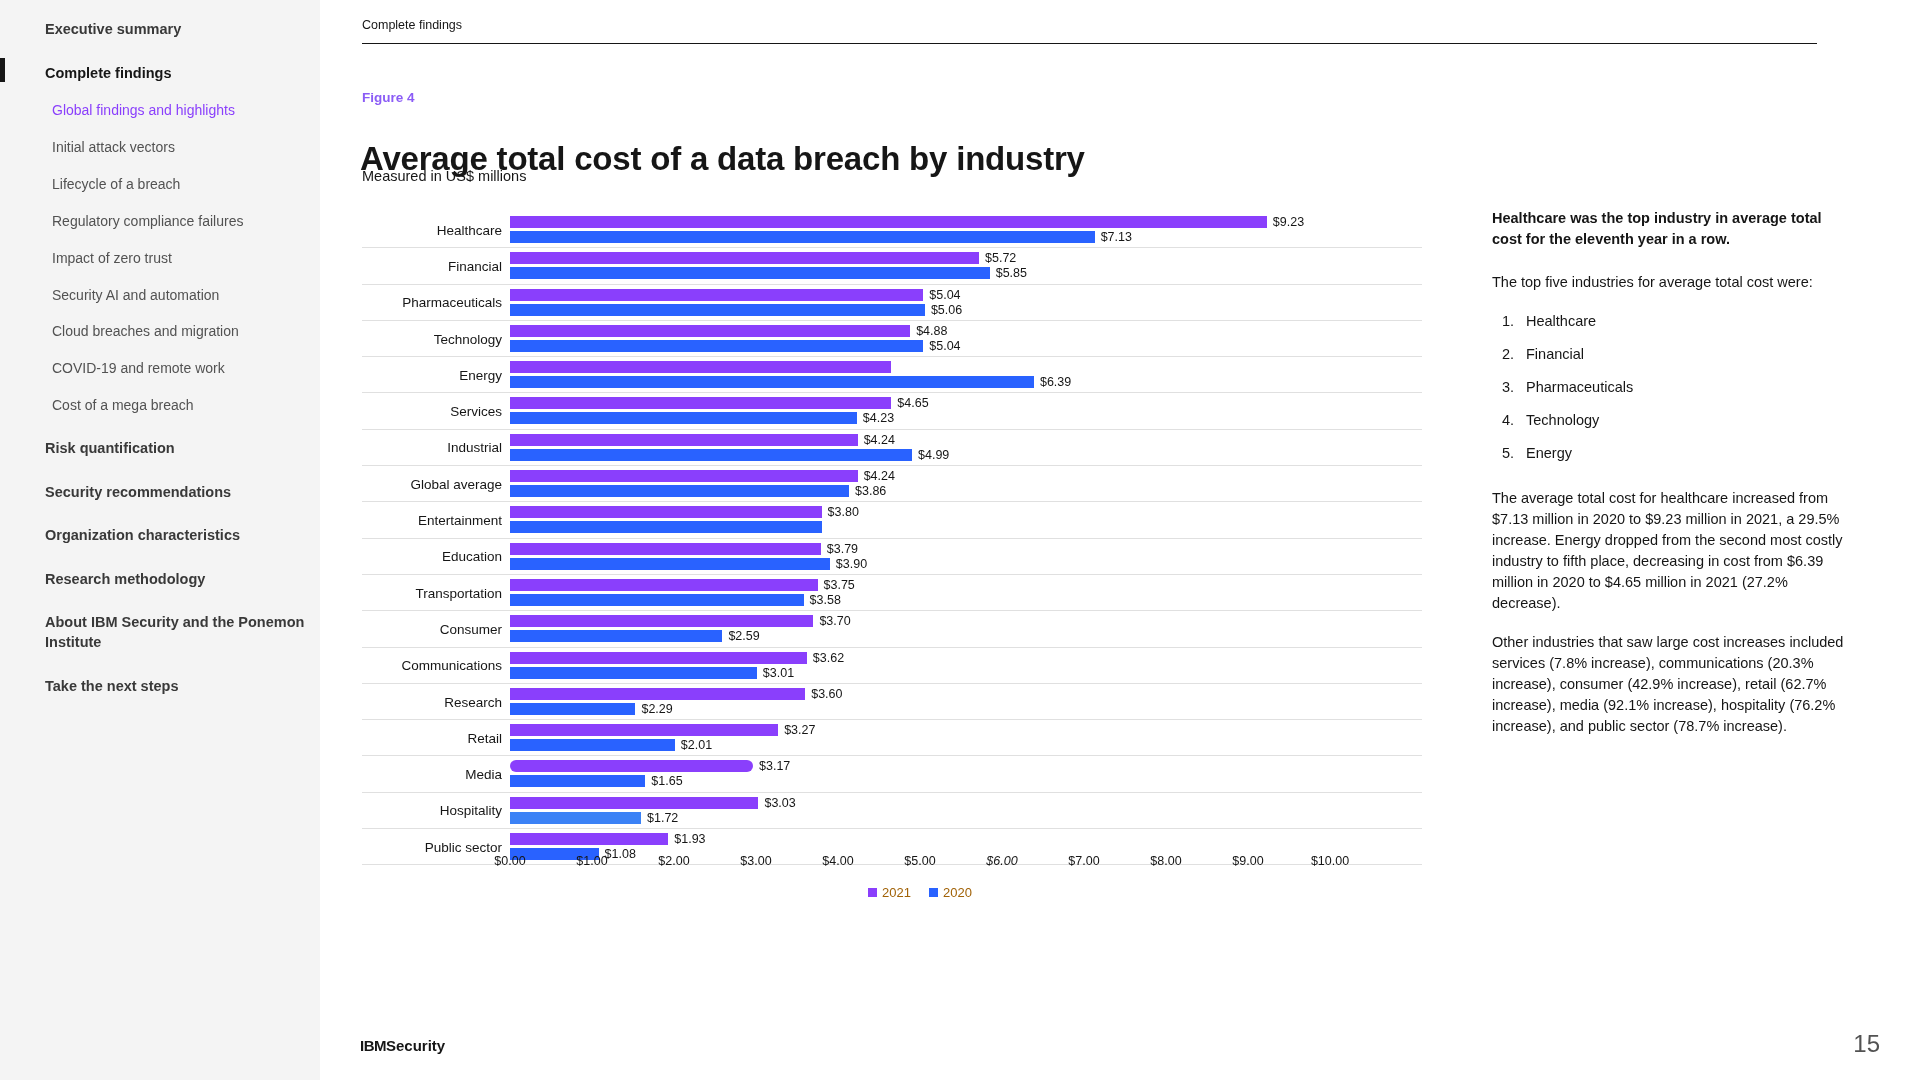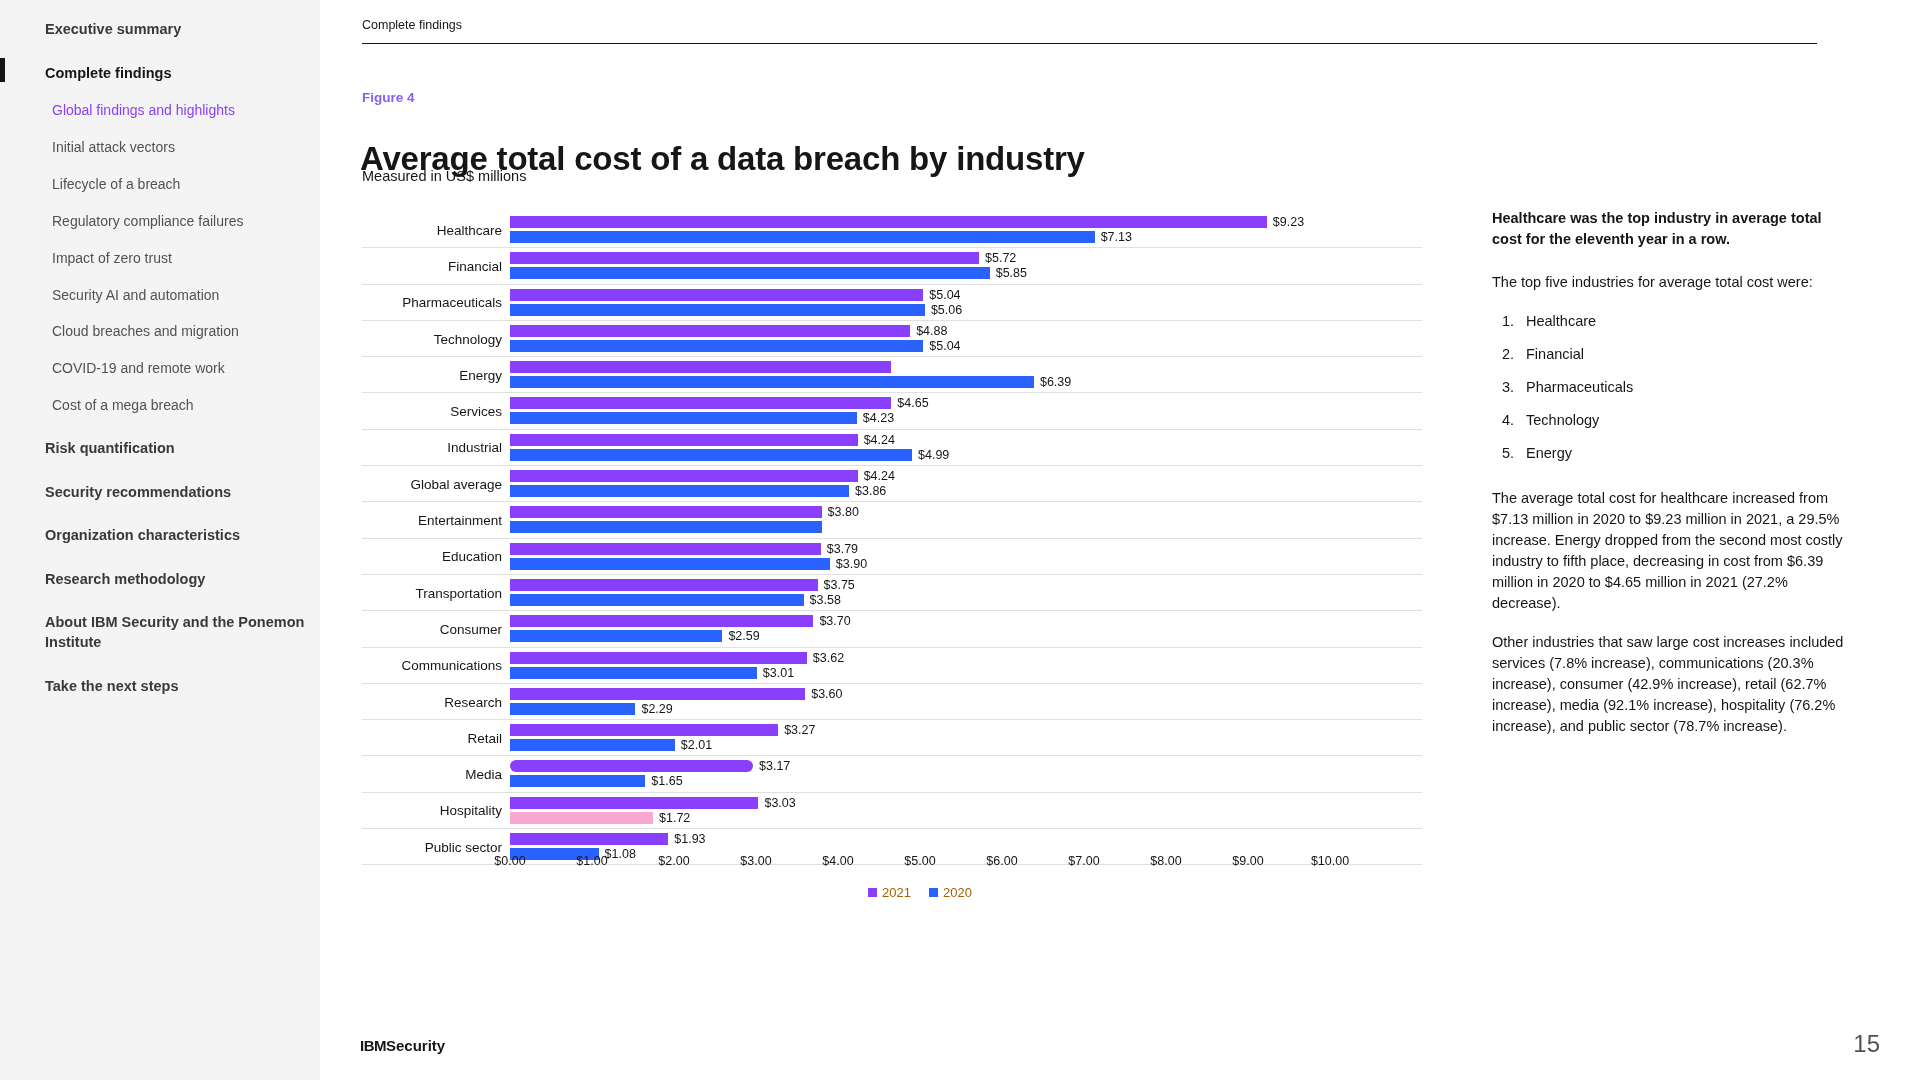--- a/index.html
+++ b/index.html
@@ -432,21 +432,21 @@
                 <span class="bar-val">$1.65</span>
               </div>
             </div>
           </div>
           <div class="cat-row">
             <div class="plot">
               <div class="cat-label">Hospitality</div>
               <div class="bar y2021" style="width: 248.46px; background: rgb(138, 63, 252);">
                 <span class="bar-val">$3.03</span>
               </div>
-              <div class="bar y2020" style="width: 143px; background: #f9a8d4;">
+              <div class="bar y2020" style="width: 131px; background: #3b82f6;">
                 <span class="bar-val">$1.72</span>
               </div>
             </div>
           </div>
           <div class="cat-row">
             <div class="plot">
               <div class="cat-label">Public sector</div>
               <div class="bar y2021" style="width: 158.26px; background: rgb(138, 63, 252);">
                 <span class="bar-val">$1.93</span>
               </div>
@@ -456,21 +456,21 @@
             </div>
           </div>
         </div>
       <div id="x-axis">
           <div class="xtick" style="left: 0px;">$0.00</div>
           <div class="xtick" style="left: 82px;">$1.00</div>
           <div class="xtick" style="left: 164px;">$2.00</div>
           <div class="xtick" style="left: 246px;">$3.00</div>
           <div class="xtick" style="left: 328px;">$4.00</div>
           <div class="xtick" style="left: 410px;">$5.00</div>
-          <div class="xtick" style="left: 492px;">$6.00</div>
+          <div class="xtick" style="left: 492px; font-style: italic;">$6.00</div>
           <div class="xtick" style="left: 574px;">$7.00</div>
           <div class="xtick" style="left: 656px;">$8.00</div>
           <div class="xtick" style="left: 738px;">$9.00</div>
           <div class="xtick" style="left: 820px;">$10.00</div>
         </div>
       <div id="legend"><span class="leg-item"><span class="leg-swatch" style="background: rgb(138, 63, 252);"></span><span class="leg-label">2021</span></span><span class="leg-item"><span class="leg-swatch" style="background: rgb(41, 98, 255);"></span><span class="leg-label">2020</span></span></div>
     </div>
 
     <div id="notes">
       <div class="lead">Healthcare was the top industry in average total cost for the eleventh year in a row.</div>

